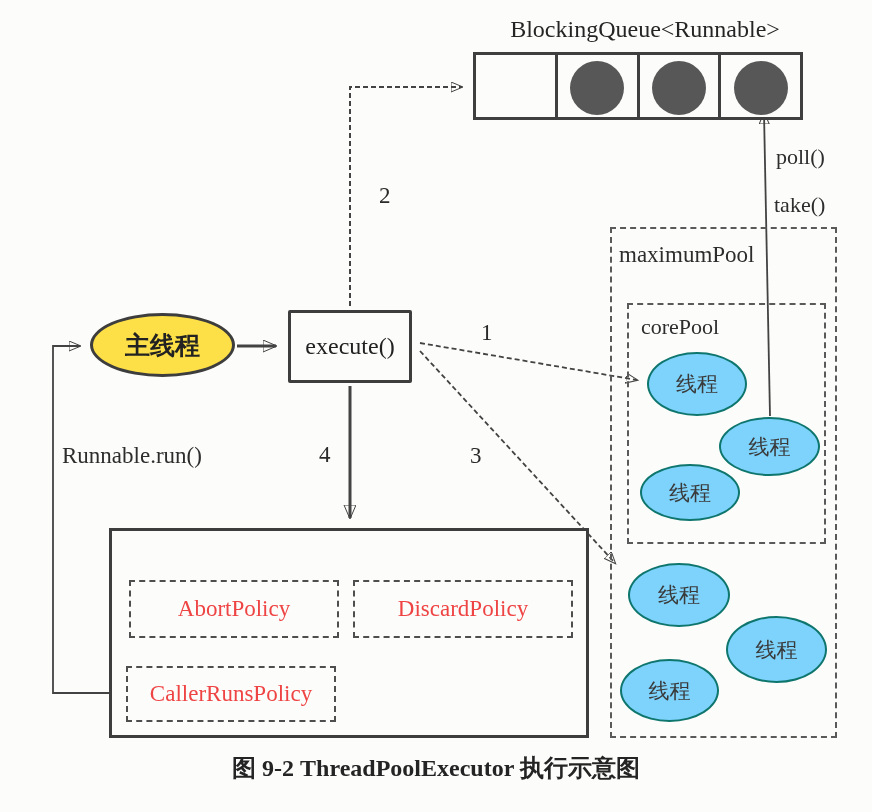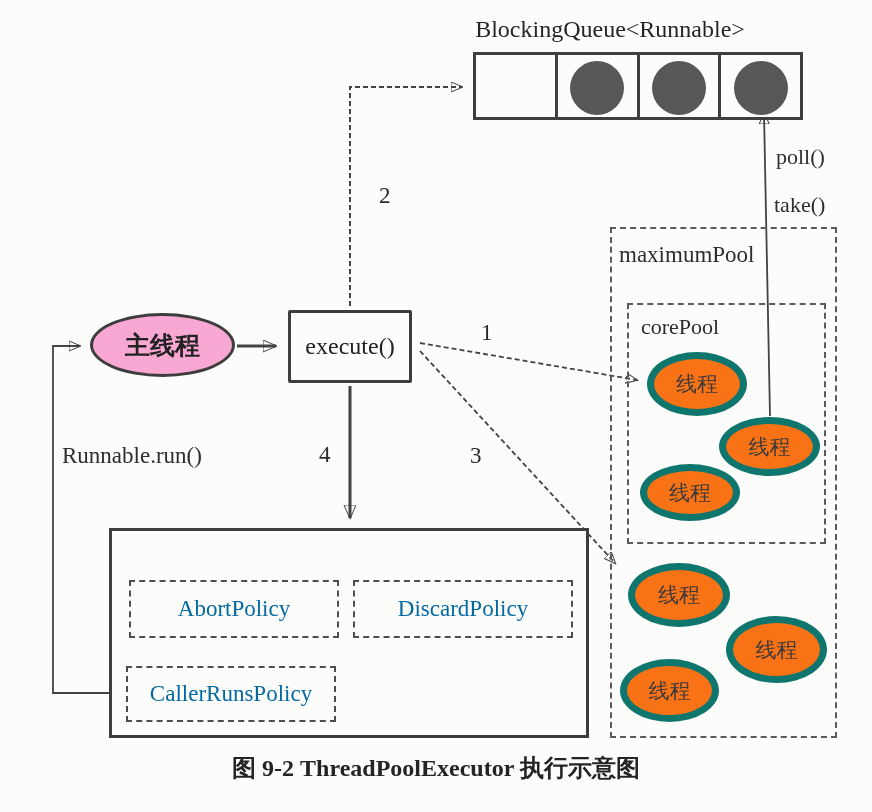--- a/index.html
+++ b/index.html
@@ -17,59 +17,59 @@
     left:473px;top:52px;width:330px;height:68px;
     border:3px solid #3f3f3f;box-sizing:border-box;
     display:flex;background:#fcfcfa;
   }
   .queue-cell{flex:1 1 0;display:flex;align-items:center;justify-content:center;}
   .queue-cell + .queue-cell{border-left:3px solid #3f3f3f;}
   .queue-cell.filled::after{
     content:"";width:54px;height:54px;border-radius:50%;
     background:#575757;display:block;margin-top:4px;
   }
-  #queue-title{left:445px;top:17px;width:330px;text-align:center;font-size:24px;color:#252525;}
+  #queue-title{left:480px;top:17px;width:330px;text-align:center;font-size:24px;color:#252525;}
 
   
   .dash-box{border:2px dashed #5a5a5a;box-sizing:border-box;background:transparent;}
   #maximum-pool{left:610px;top:227px;width:227px;height:511px;}
   #core-pool{left:627px;top:303px;width:199px;height:241px;}
   #maximum-pool-label{left:619px;top:243px;font-size:23px;}
   #core-pool-label{left:641px;top:316px;font-size:22px;}
 
   .thread-ellipse{
-    border:7px solid #0f766e;border-radius:50%;box-sizing:border-box;
+    border:2px solid #0f766e;border-radius:50%;box-sizing:border-box;
     display:flex;align-items:center;justify-content:center;
-    font-size:21px;color:#3a3a3a;background:#f97316;
+    font-size:21px;color:#3a3a3a;background:#7dd3fc;
   }
 
   
   #main-thread{
     left:90px;top:313px;width:145px;height:64px;
     border:3px solid #3d3d3d;border-radius:50%;box-sizing:border-box;
     display:flex;align-items:center;justify-content:center;
-    font-size:25px;font-weight:bold;background:#f9a8d4;color:#222;
+    font-size:25px;font-weight:bold;background:#fde047;color:#222;
   }
   #execute-box{
     left:288px;top:310px;width:124px;height:73px;
     border:3.5px solid #3d3d3d;border-radius:2px;box-sizing:border-box;
     display:flex;align-items:center;justify-content:center;
     font-size:24px;background:#fcfcfa;color:#222;
   }
 
   
   #handler-box{
     left:109px;top:528px;width:480px;height:210px;
     border:3px solid #3d3d3d;box-sizing:border-box;background:#fcfcfa;
   }
   #handler-title{left:109px;top:541px;width:480px;text-align:center;font-size:24px;color:#242424;}
   .policy-box{
     border:2px dashed #4e4e4e;box-sizing:border-box;
     display:flex;align-items:center;justify-content:center;
-    font-size:23px;color:#0369a1;background:#fcfcfa;
+    font-size:23px;color:#ef4444;background:#fcfcfa;
   }
   #policy-abort{left:129px;top:580px;width:210px;height:58px;}
   #policy-discard{left:353px;top:580px;width:220px;height:58px;}
   #policy-callerruns{left:126px;top:666px;width:210px;height:56px;}
   #policy-discardoldest{left:353px;top:666px;width:220px;height:56px;}
 
   
   #poll-label{left:776px;top:146px;font-size:22px;}
   #take-label{left:774px;top:194px;font-size:22px;}
   #runnable-label{left:62px;top:444px;font-size:23px;}

